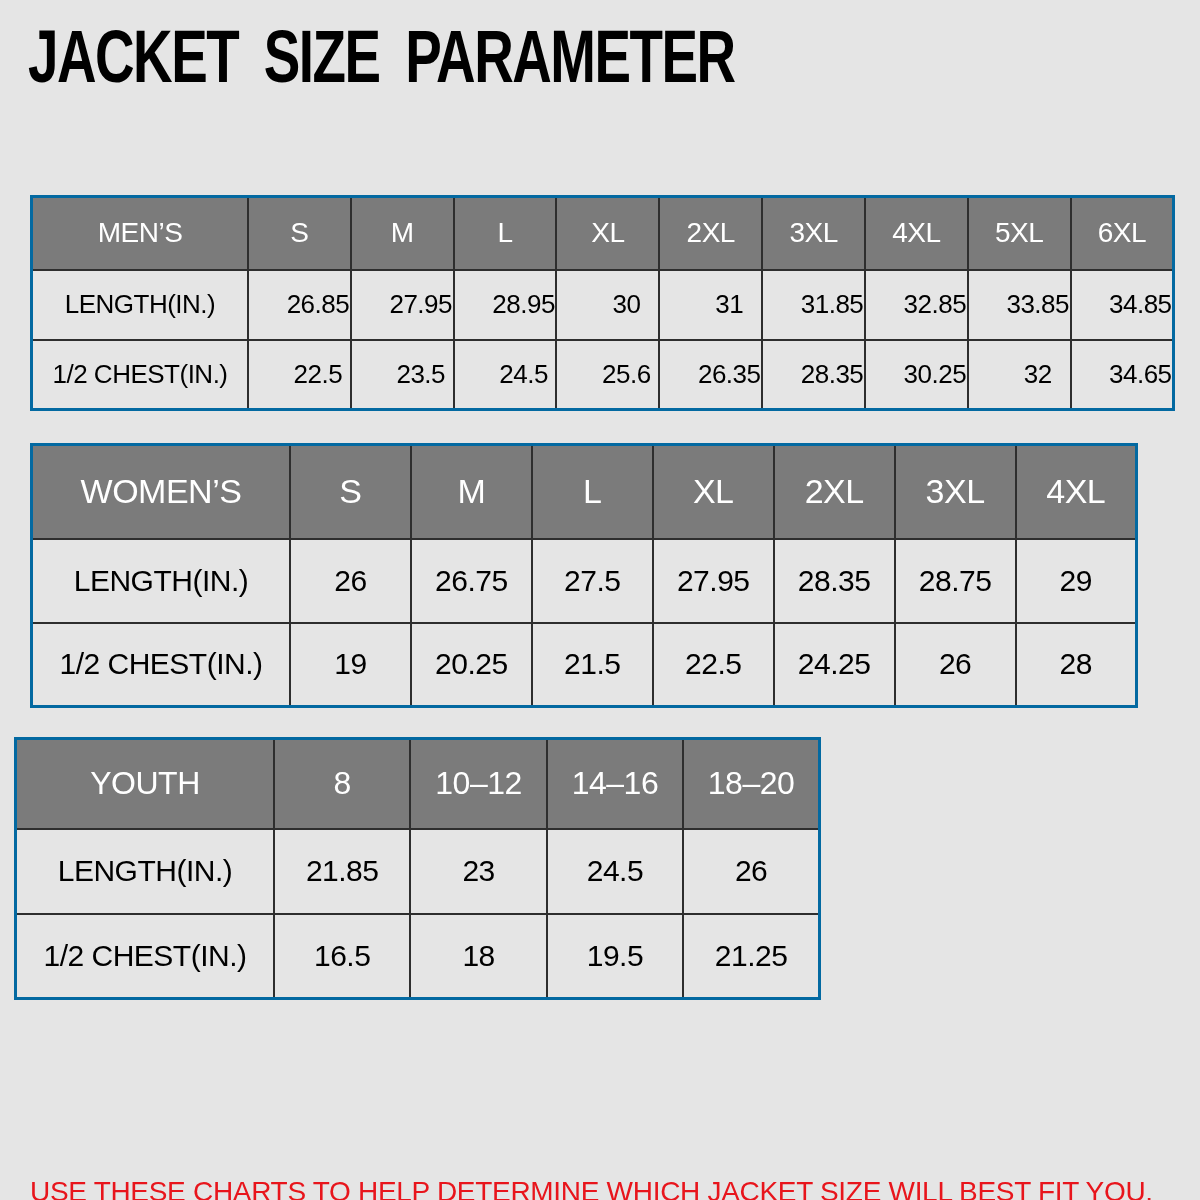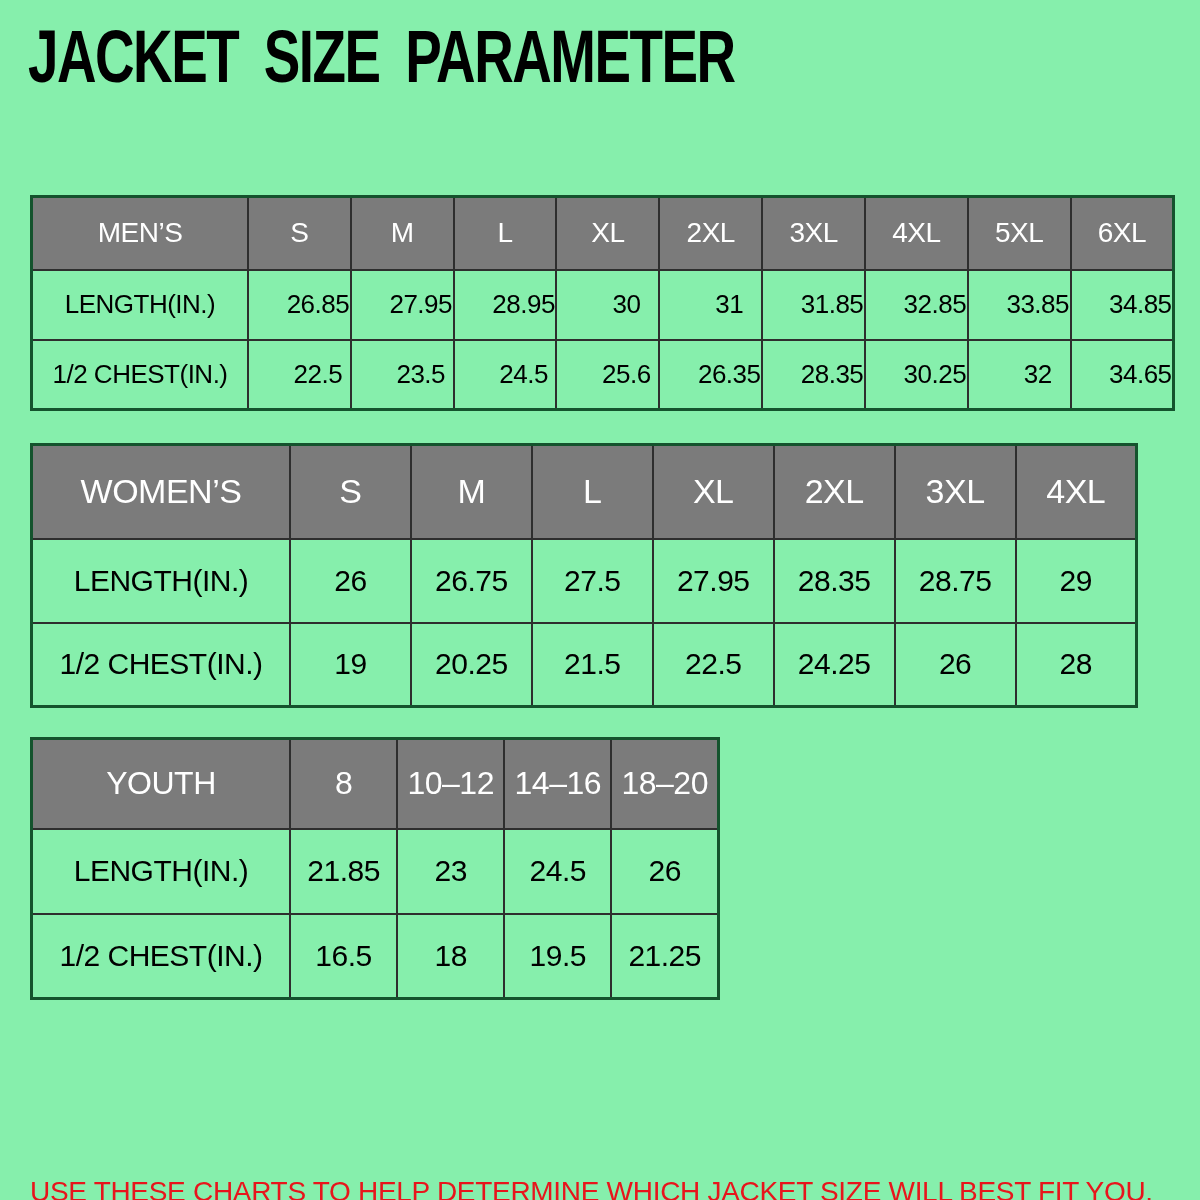--- a/index.html
+++ b/index.html
@@ -1,36 +1,36 @@
 <!DOCTYPE html>
 <html><head>
 <meta charset="utf-8">
 <style>
   html,body{margin:0;padding:0;background:#ffffff;}
   .page{
-    position:relative;width:1200px;height:1200px;background:#86efac;
+    position:relative;width:1200px;height:1200px;background:#e5e5e5;
     font-family:"Liberation Sans",sans-serif;color:#000;overflow:hidden;
   }
   
   .title{
     position:absolute;left:28px;top:18px;margin:0;
     font-size:74px;font-weight:bold;line-height:1.05;color:#000;
     letter-spacing:-2px;word-spacing:16px;white-space:nowrap;
     transform:scaleX(0.74);transform-origin:left top;
   }
   
   .note{
     position:absolute;left:30px;top:104px;margin:0;
     color:#e8151c;font-size:27px;line-height:39px;letter-spacing:-0.5px;
     font-weight:normal;
   }
   
   table.size-table{
     position:absolute;border-collapse:collapse;table-layout:fixed;
-    border:3px solid #14532d;
+    border:3px solid #0369a1;
   }
   table.size-table th,table.size-table td{
     border:2px solid #2e2e2e;text-align:center;vertical-align:middle;
     padding:0;font-weight:normal;letter-spacing:-0.5px;
   }
   table.size-table thead th{
     background:#7b7b7b;color:#ffffff;
   }
   #mens{left:30px;top:195px;width:1145px;}
   #mens thead tr{height:73px;}
@@ -41,21 +41,21 @@
   #mens .label-col{width:214px;}
 
   #womens{left:30px;top:443px;width:1108px;}
   #womens thead tr{height:94px;}
   #womens tbody tr{height:84px;}
   #womens thead th{font-size:34px;}
   #womens tbody th{font-size:30px;}
   #womens tbody td{font-size:30px;}
   #womens .label-col{width:256px;}
 
-  #youth{left:30px;top:737px;width:690px;}
+  #youth{left:14px;top:737px;width:807px;}
   #youth thead tr{height:90px;}
   #youth tbody tr{height:85px;}
   #youth thead th{font-size:32px;}
   #youth tbody th{font-size:30px;}
   #youth tbody td{font-size:30px;}
   #youth .label-col{width:256px;}
 
   
   .footer{
     position:absolute;left:30px;margin:0;color:#e8151c;

